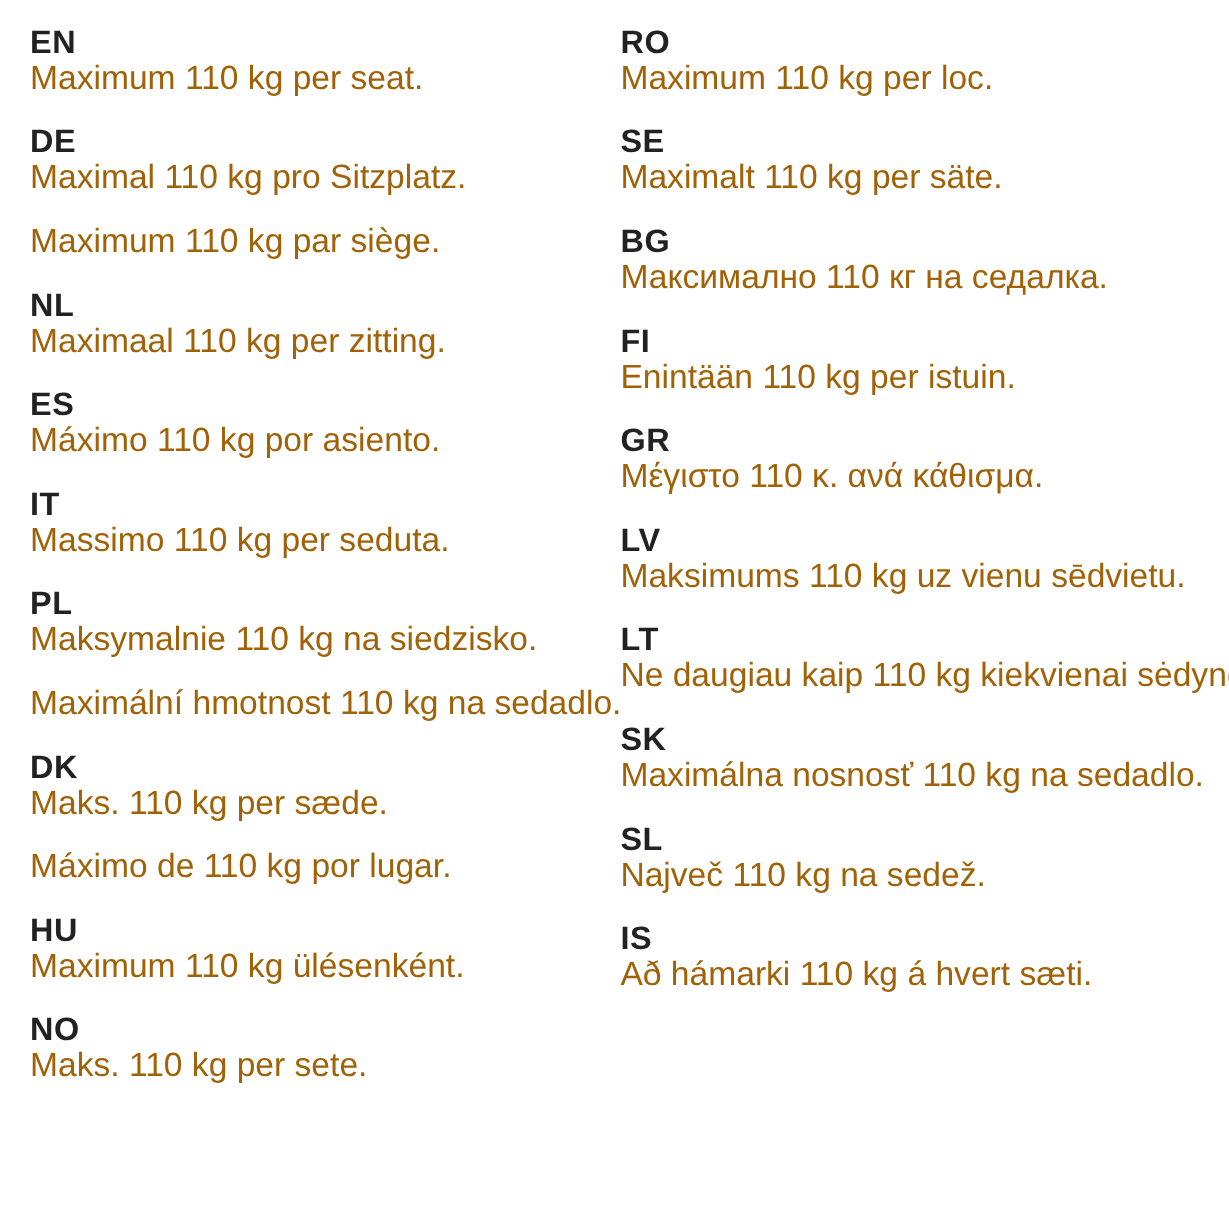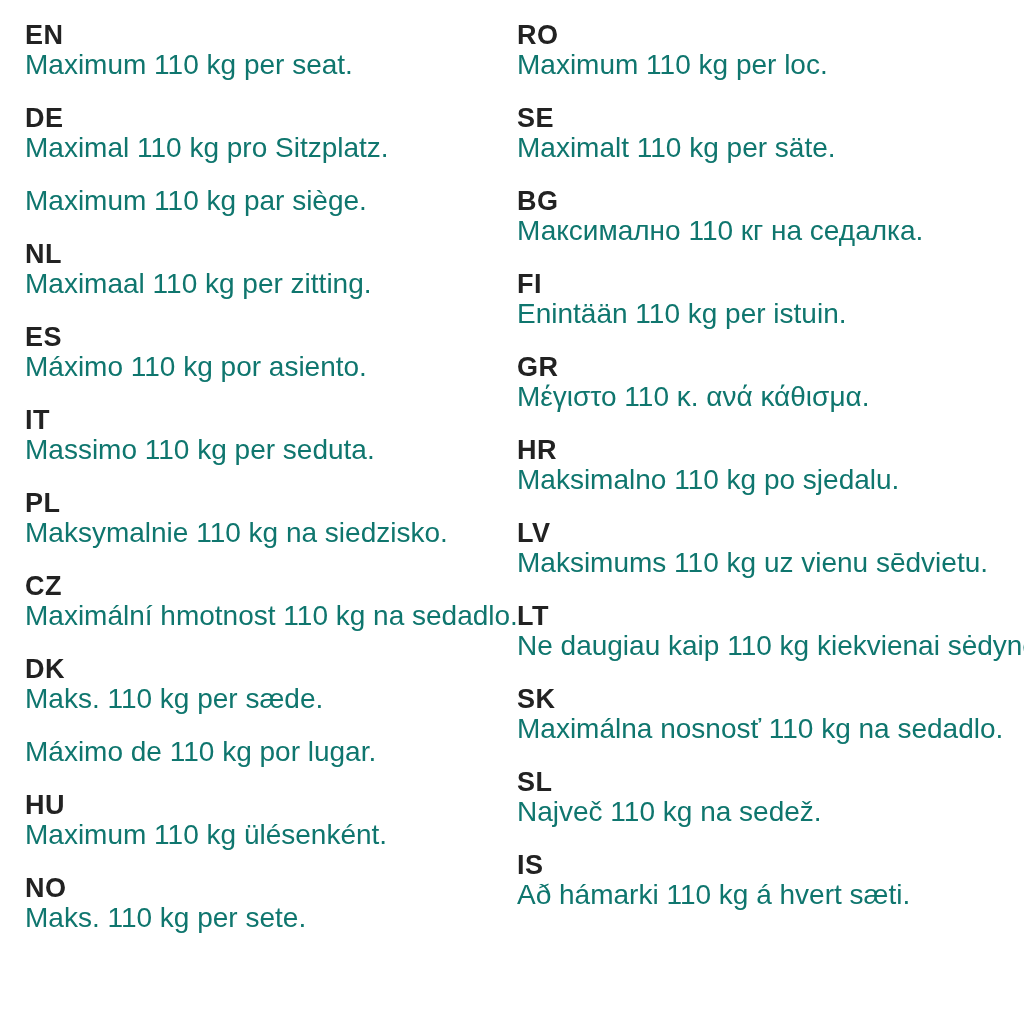--- a/index.html
+++ b/index.html
@@ -32,21 +32,21 @@
     font-weight: 700;
     font-size: 27px;
     line-height: 30px;
     color: #222222;
     letter-spacing: 0.5px;
   }
   .text {
     font-weight: 400;
     font-size: 28px;
     line-height: 30px;
-    color: #0f766e;
+    color: #a16207;
     white-space: nowrap;
   }
 </style>
 </head>
 <body>
 
 <div class="page">
   <div class="col col-left">
     <div class="entry">
       <div class="code">EN</div>
@@ -69,21 +69,20 @@
     </div>
     <div class="entry">
       <div class="code">IT</div>
       <div class="text">Massimo 110 kg per seduta.</div>
     </div>
     <div class="entry">
       <div class="code">PL</div>
       <div class="text">Maksymalnie 110 kg na siedzisko.</div>
     </div>
     <div class="entry">
-      <div class="code">CZ</div>
       <div class="text">Maximální hmotnost 110 kg na sedadlo.</div>
     </div>
     <div class="entry">
       <div class="code">DK</div>
       <div class="text">Maks. 110 kg per sæde.</div>
     </div>
     <div class="entry">
       <div class="text">Máximo de 110 kg por lugar.</div>
     </div>
     <div class="entry">
@@ -111,24 +110,20 @@
     </div>
     <div class="entry">
       <div class="code">FI</div>
       <div class="text">Enintään 110 kg per istuin.</div>
     </div>
     <div class="entry">
       <div class="code">GR</div>
       <div class="text">Μέγιστο 110 κ. ανά κάθισμα.</div>
     </div>
     <div class="entry">
-      <div class="code">HR</div>
-      <div class="text">Maksimalno 110 kg po sjedalu.</div>
-    </div>
-    <div class="entry">
       <div class="code">LV</div>
       <div class="text">Maksimums 110 kg uz vienu sēdvietu.</div>
     </div>
     <div class="entry">
       <div class="code">LT</div>
       <div class="text">Ne daugiau kaip 110 kg kiekvienai sėdynei.</div>
     </div>
     <div class="entry">
       <div class="code">SK</div>
       <div class="text">Maximálna nosnosť 110 kg na sedadlo.</div>

